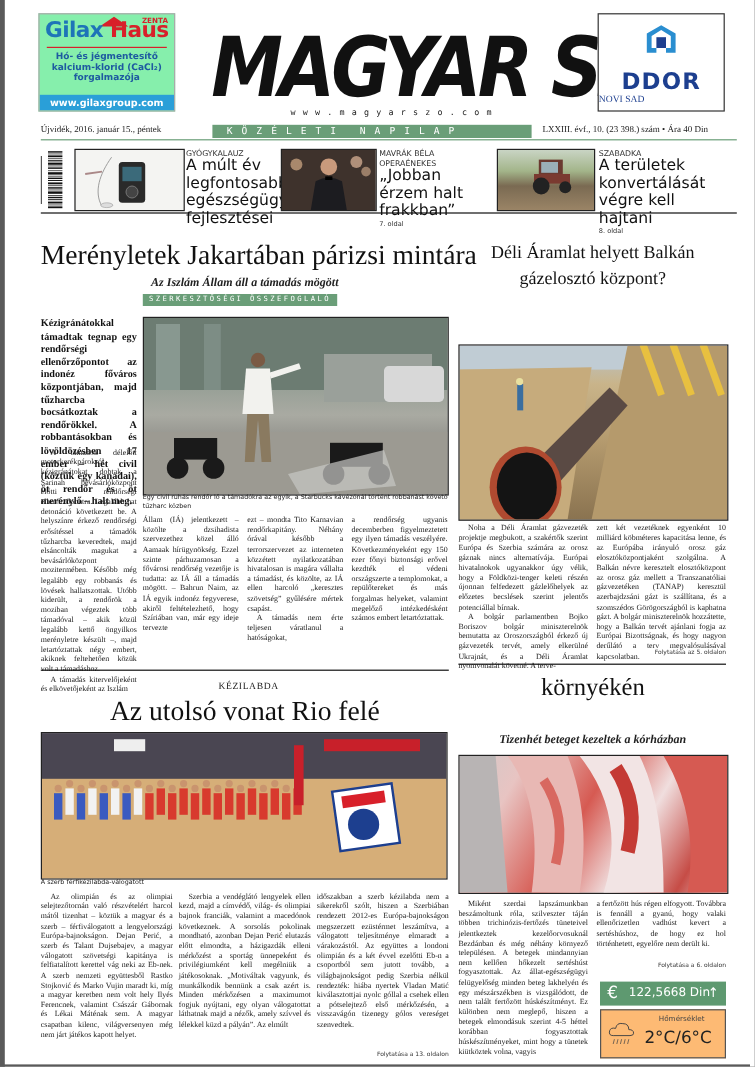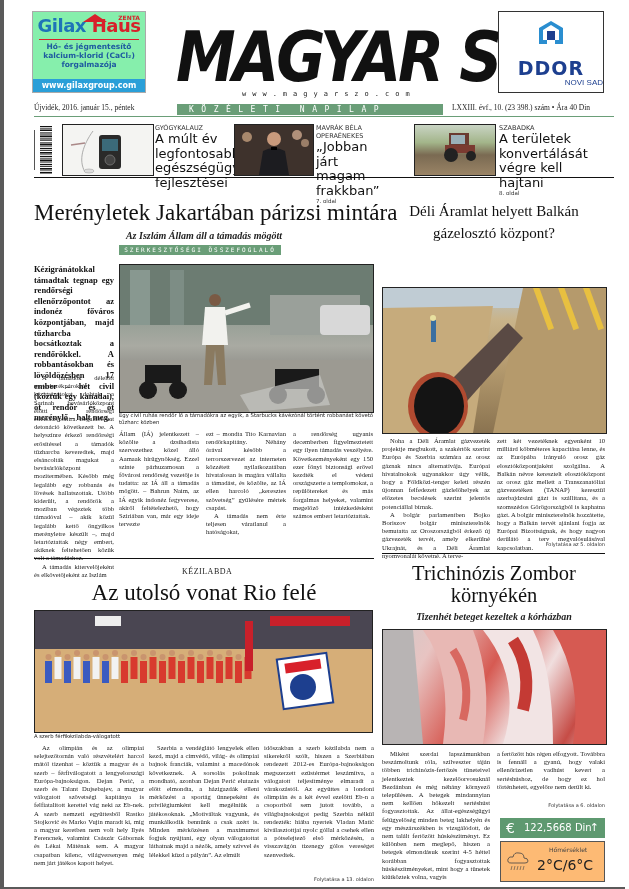--- a/index.html
+++ b/index.html
@@ -13,21 +13,21 @@
   .gilax-zenta{position:absolute;right:5px;top:2px;font-family:"DejaVu Sans",sans-serif;font-weight:bold;font-size:6px;color:#d8202a;}
   .gilax-roof{position:absolute;left:50px;top:2px;width:0;height:0;border-left:12px solid transparent;border-right:12px solid transparent;border-bottom:8px solid #d8202a;}
   .gilax-line{position:absolute;left:6px;right:6px;top:27px;height:1px;background:#d8202a;}
   .gilax-text{position:absolute;left:0;right:0;top:30px;text-align:center;font-family:"DejaVu Sans",sans-serif;font-weight:bold;font-size:7.5px;line-height:9px;color:#1e5aa0;}
   .gilax-url{position:absolute;left:0;right:0;bottom:0;height:13px;background:#2a9fd8;color:#fff;font-family:"DejaVu Sans",sans-serif;font-weight:bold;font-size:8px;text-align:center;line-height:13px;}
   .masthead{left:172px;top:10px;width:290px;height:82px;font-family:"DejaVu Sans",sans-serif;font-weight:bold;font-style:italic;font-size:60px;letter-spacing:-3px;color:#111;line-height:82px;transform:scaleY(1.15);transform-origin:top left;white-space:nowrap;}
   .website{left:238px;top:90px;font-family:"DejaVu Sans Mono",monospace;font-size:7px;letter-spacing:6px;color:#222;}
   .ddor{position:absolute;left:494px;top:11px;width:104px;height:80px;border:1px solid #333;background:#fff;}
   .ddor-logo{position:absolute;left:38px;top:8px;width:28px;height:26px;}
   .ddor-name{position:absolute;left:0;right:0;top:45px;text-align:center;font-family:"DejaVu Sans",sans-serif;font-weight:bold;font-size:19px;color:#1d3f8f;letter-spacing:1px;}
-  .ddor-city{position:absolute;left:0;right:0;top:66px;text-align:right;font-family:Liberation Sans, sans-serif;font-size:8px;color:#1d3f8f;}
+  .ddor-city{position:absolute;left:0;right:0;top:66px;text-align:left;font-family:Liberation Serif, serif;font-size:8px;color:#1d3f8f;}
   .date{left:30px;top:103px;font-size:7.5px;color:#222;}
   .tagline-wide{left:173px;top:104px;width:266px;height:11px;background:#6a9e78;}
   .tagline-text{left:185px;top:104px;color:#fff;font-family:"DejaVu Sans Mono",monospace;font-size:8px;letter-spacing:7.5px;line-height:11px;}
   .issue{left:448px;top:103px;font-size:7.5px;color:#222;}
   .rule-green{left:30px;top:116px;width:580px;height:1px;background:#6a9e78;}
   
   .barcode{left:28px;top:124px;width:22px;height:52px;}
   .teaser-img{border:1px solid #222;overflow:hidden;}
   .t1img{left:58px;top:124px;width:90px;height:50px;background:#f4f4f2;}
   .t2img{left:230px;top:124px;width:78px;height:50px;background:linear-gradient(180deg,#5c4a3a,#2b2220);}
@@ -145,21 +145,21 @@
       <circle cx="12" cy="12" r="5" fill="#a8886c"></circle>
         <circle cx="62" cy="10" r="5" fill="#b0907a"></circle>
         <circle cx="70" cy="18" r="4" fill="#9a7e68"></circle>
       <circle cx="39" cy="14" r="7" fill="#c99a7c"></circle>
       <path d="M24 50 L28 26 Q39 20 50 26 L54 50 Z" fill="#1c1c20"></path>
       <rect x="36" y="22" width="6" height="3" fill="#000"></rect>
     </svg>
   </div>
   <div class="abs" style="left:312px;top:124px;width:95px;">
     <div class="t-kicker">MAVRÁK BÉLA OPERAÉNEKES</div>
-    <div class="t-head" style="width:72px;">„Jobban járt magam frakkban”</div>
+    <div class="t-head" style="width:72px;">„Jobban érzem halt frakkban”</div>
     <div class="t-page">7. oldal</div>
   </div>
 
   <div class="abs teaser-img t3img">
     <svg width="80" height="50" viewBox="0 0 80 50">
       <rect x="34" y="8" width="20" height="14" fill="#6a3a30"></rect>
       <rect x="36" y="10" width="14" height="9" fill="#9ab0b8"></rect>
       <rect x="30" y="20" width="30" height="8" fill="#7a3a30"></rect>
       <circle cx="36" cy="30" r="7" fill="#222"></circle>
         <circle cx="56" cy="31" r="5" fill="#222"></circle>
@@ -310,21 +310,20 @@
   <div class="abs body" style="left:30px;top:744px;width:110px;">
     <p>Az olimpián és az olimpiai selejtezőtornán való részvételért harcol mától tizenhat – köztük a magyar és a szerb – férfiválogatott a lengyelországi Európa-bajnokságon. Dejan Perić, a szerb és Talant Dujsebajev, a magyar válogatott szövetségi kapitánya is felfiatalított kerettel vág neki az Eb-nek. A szerb nemzeti együttesből Rastko Stojković és Marko Vujin maradt ki, míg a magyar keretben nem volt hely Ilyés Ferencnek, valamint Császár Gábornak és Lékai Máténak sem. A magyar csapatban kilenc, világversenyen még nem járt játékos kapott helyet.</p>
   </div>
   <div class="abs body" style="left:145px;top:744px;width:110px;">
     <p>Szerbia a vendéglátó lengyelek ellen kezd, majd a címvédő, világ- és olimpiai bajnok franciák, valamint a macedónok következnek. A sorsolás pokolinak mondható, azonban Dejan Perić elutazás előtt elmondta, a házigazdák elleni mérkőzést a sportág ünnepeként és privilégiumként kell megélniük a játékosoknak. „Motiváltak vagyunk, és munkálkodik bennünk a csak azért is. Minden mérkőzésen a maximumot fogjuk nyújtani, egy olyan válogatottat láthatnak majd a nézők, amely szívvel és lélekkel küzd a pályán”. Az elmúlt</p>
   </div>
   <div class="abs body" style="left:260px;top:744px;width:110px;">időszakban a szerb kézilabda nem a sikerekről szólt, hiszen a Szerbiában rendezett 2012-es Európa-bajnokságon megszerzett ezüstérmet leszámítva, a válogatott teljesítménye elmaradt a várakozástól. Az együttes a londoni olimpián és a két évvel ezelőtti Eb-n a csoportból sem jutott tovább, a világbajnokságot pedig Szerbia nélkül rendezték: hiába nyertek Vladan Matić kiválasztottjai nyolc góllal a csehek ellen a pótselejtező első mérkőzésén, a visszavágón tizenegy gólos vereséget szenvedtek.</div>
   <div class="abs cont" style="left:260px;top:876px;width:110px;">Folytatása a 13. oldalon</div>
 
   <div class="abs h1" style="left:374px;top:562px;width:232px;font-size:20.5px;line-height:22px;">
-    <div>Trichinózis Zombor</div>
     <div>környékén</div>
   </div>
   <div class="abs sub" style="left:374px;top:611px;width:232px;">Tizenhét beteget kezeltek a kórházban</div>
   <div class="abs photo ph-meat">
     <svg width="223" height="114" viewBox="0 0 223 114">
       <path d="M0 0 L30 0 L40 114 L0 114 Z" fill="#b8b4b4"></path>
       <path d="M40 0 Q70 40 60 114 L100 114 Q110 50 90 0 Z" fill="#e8b8b4"></path>
       <path d="M100 0 Q140 50 120 114 L170 114 Q170 40 150 0 Z" fill="#f2e4e4"></path>
       <path d="M130 10 Q150 40 140 80" stroke="#c43a34" stroke-width="12" fill="none"></path>
       <path d="M170 0 Q200 50 190 114 L223 114 L223 0 Z" fill="#d65a52"></path>

